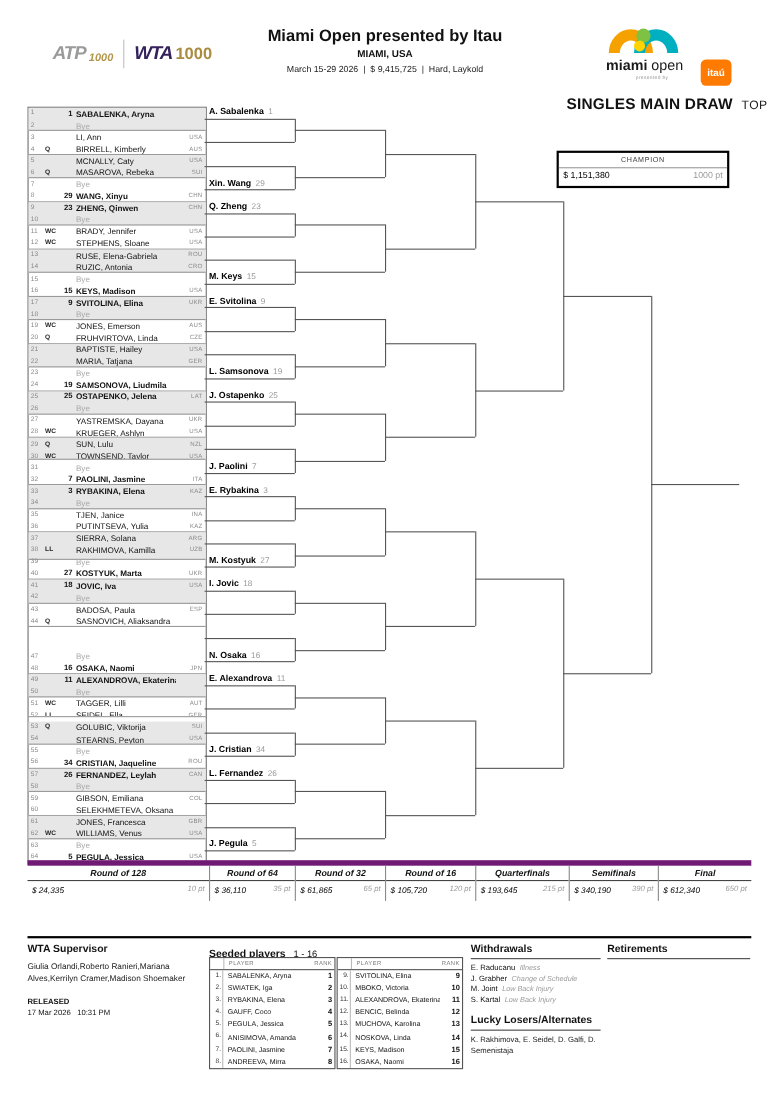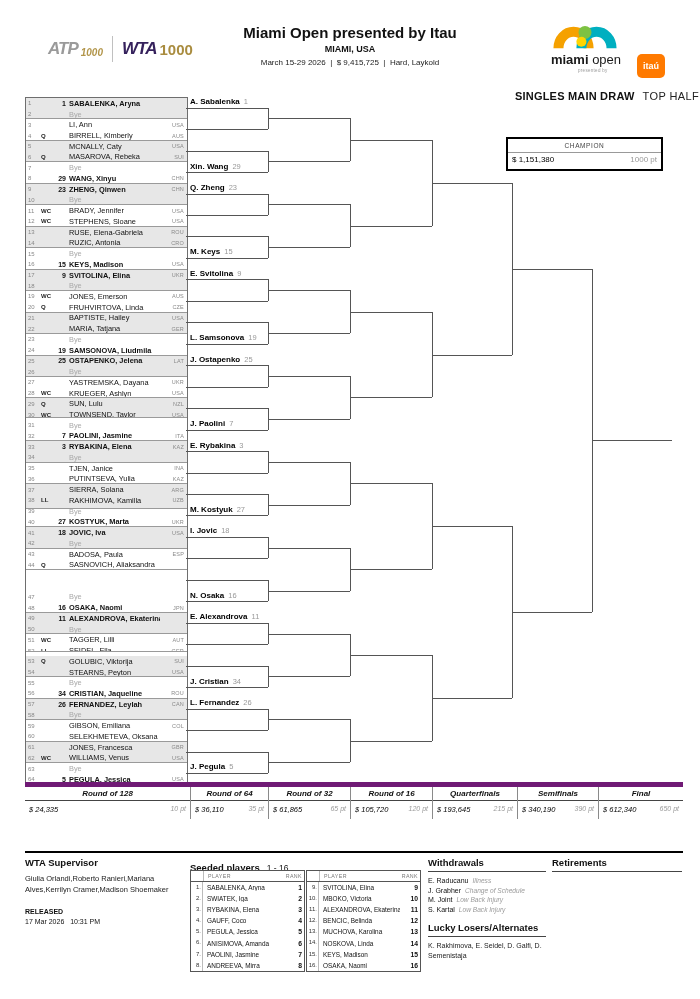--- a/index.html
+++ b/index.html
@@ -20,21 +20,21 @@
   .ev-meta  { font-size:8px; margin-top:4px; color:#222; white-space:pre-wrap; }
 
   .mo-logo  { position:absolute; left:552px; top:12px; }
   .mo-words { position:absolute; left:544px; top:52px; width:84px; text-align:center; font-size:13px; color:#1a1a1a; }
   .mo-words b { font-weight:bold; }
   .mo-presented { position:absolute; left:578px; top:68px; font-size:4.5px; color:#999; letter-spacing:.3px; }
   .itau-box { position:absolute; left:637px; top:54px; width:28px; height:24px; background:#ff7a00; border-radius:5px;
               color:#fff; font-weight:bold; font-size:9px; display:flex; align-items:center; justify-content:center; }
 
   .draw-title { position:absolute; left:515px; top:86px; white-space:nowrap; }
-  .draw-title .t1 { font-size:11px; font-weight:bold; letter-spacing:.2px; }
+  .draw-title .t1 { font-size:14px; font-weight:bold; letter-spacing:.2px; }
   .draw-title .t2 { font-size:11px; margin-left:8px; letter-spacing:.4px; color:#222; }
 
   
   .champ { position:absolute; left:506px; top:137px; width:157px; height:34px; border:2px solid #000; box-sizing:border-box; background:#fff; }
   .champ-label { text-align:center; font-size:6.5px; letter-spacing:.6px; color:#444; padding-top:3px; }
   .champ-sep { border-top:1px solid #999; margin-top:3px; }
   .champ-row { display:flex; justify-content:space-between; padding:2px 4px 0 4px; }
   .champ-prize { font-size:8px; color:#000; }
   .champ-pts { font-size:8px; color:#999; }
 

